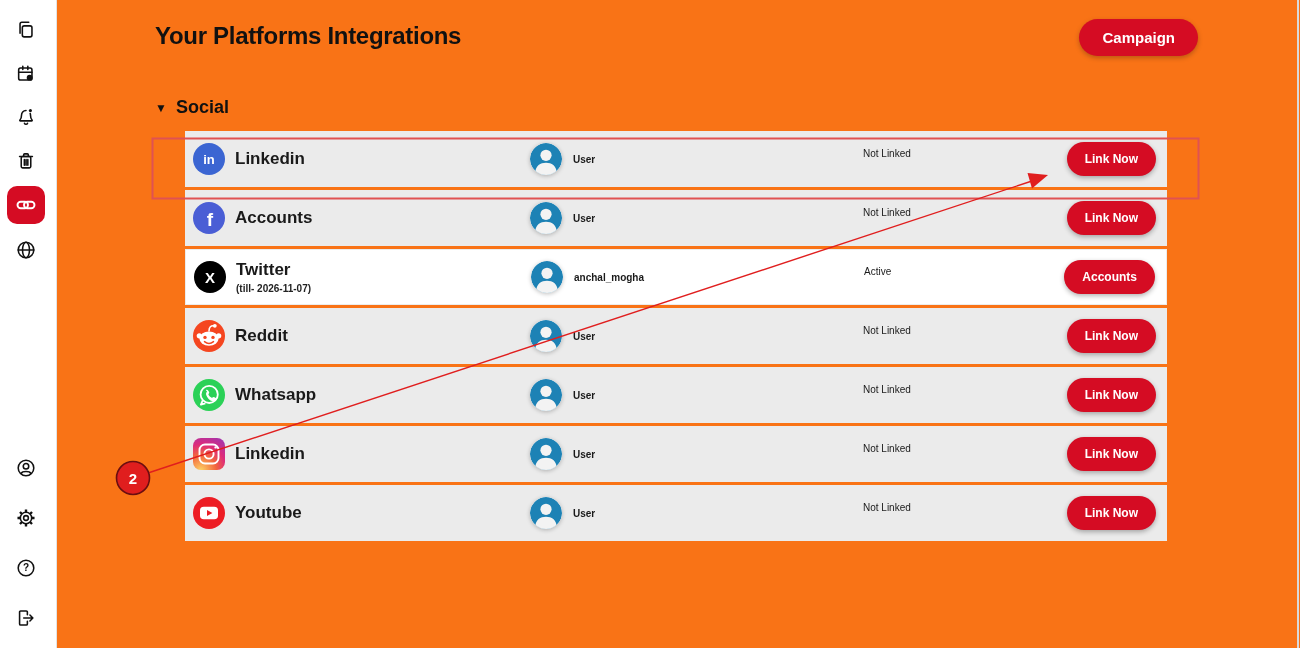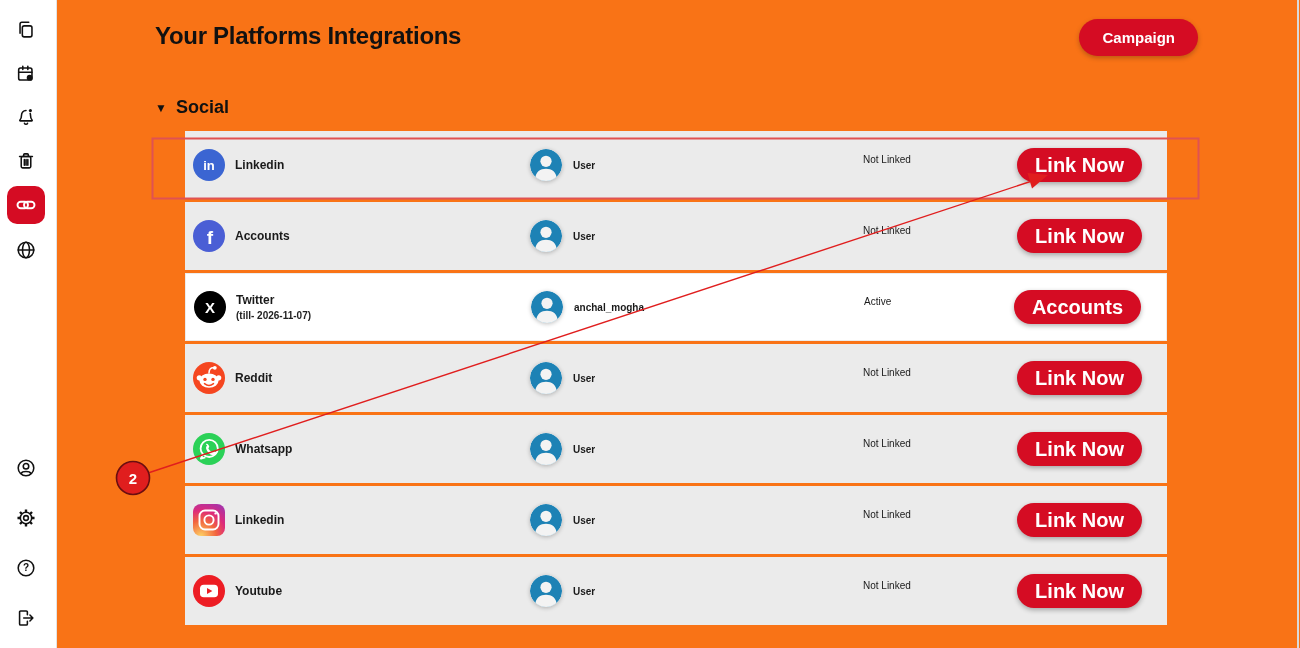--- a/index.html
+++ b/index.html
@@ -23,41 +23,41 @@
                   background:var(--accent,#d50c23); color:#fff; border:none; border-radius:19px;
                   font-family:"Liberation Sans",sans-serif; font-size:15px; font-weight:700;
                   cursor:pointer; box-shadow:0 2px 5px rgba(0,0,0,.25); }
   .section-header { position:absolute; left:98px; top:97px; display:flex; align-items:center;
                     gap:9px; cursor:pointer; }
   .section-caret { font-size:12px; color:#111; }
   .section-label { font-size:18px; font-weight:700; color:#111; }
 
   .platform-list { position:absolute; left:128px; top:131px; width:982px; }
   .row { display:grid; grid-template-columns:345px 333px 1fr auto; align-items:center;
-         height:68px; margin-bottom:3px; background:var(--row-bg,#ebebeb);
-         padding-right:25px; }
+         height:56px; margin-bottom:3px; background:var(--row-bg,#ebebeb);
+         padding-right:11px; }
   .row.active-row { background:#fff; border:1px solid #ececec; }
   .cell { display:flex; align-items:center; }
   .platform-cell { padding-left:8px; gap:10px; }
   .pc { width:32px; height:32px; border-radius:50%; display:flex; align-items:center;
         justify-content:center; flex:0 0 32px; overflow:hidden; }
   .pc.ig { border-radius:8px;
         background:radial-gradient(circle at 25% 100%, #fdd064 0%, #f2653e 38%, #dd2a7b 64%, #9537b9 100%); }
   .ic-txt { color:#fff; font-weight:700; line-height:1; }
   .pmeta { display:flex; flex-direction:column; }
-  .pname { font-size:12px; font-weight:700; color:#1a1a1a; }
+  .pname { font-size:17px; font-weight:700; color:#1a1a1a; }
   .psub { font-size:10px; font-weight:700; color:#222; margin-top:3px; }
   .avatar { width:32px; height:32px; border-radius:50%; overflow:hidden; flex:0 0 32px;
             box-shadow:0 1px 4px rgba(0,0,0,.25); background:#fff; }
   .user-cell { gap:11px; }
   .uname { font-size:10px; font-weight:700; color:#1a1a1a; }
   .status { font-size:10px; font-weight:400; color:#1a1a1a; position:relative; top:-6px; }
   .action-btn { background:var(--accent,#d50c23); color:#fff; border:none; border-radius:17px;
                 height:34px; padding:0 18px; font-family:"Liberation Sans",sans-serif;
-                font-size:20px; font-weight:700; cursor:pointer;
+                font-size:12px; font-weight:700; cursor:pointer;
                 box-shadow:0 2px 5px rgba(0,0,0,.3); }
 
   
   .overlay { position:absolute; left:0; top:0; width:1300px; height:648px;
              pointer-events:none; z-index:40; }
   .hl-rect { fill:none; stroke:var(--highlight,#e05252); stroke-width:2; }
   .arrow-line { stroke:var(--annotation,#e01e1e); stroke-width:1.4; }
   .arrow-head { fill:var(--annotation,#e01e1e); }
   .badge-circle { fill:var(--annotation,#e01e1e); stroke:#6b0e10; stroke-width:1.6; }
   .badge-num { fill:#fff; font-family:"Liberation Sans",sans-serif; font-size:15px; font-weight:700; }

